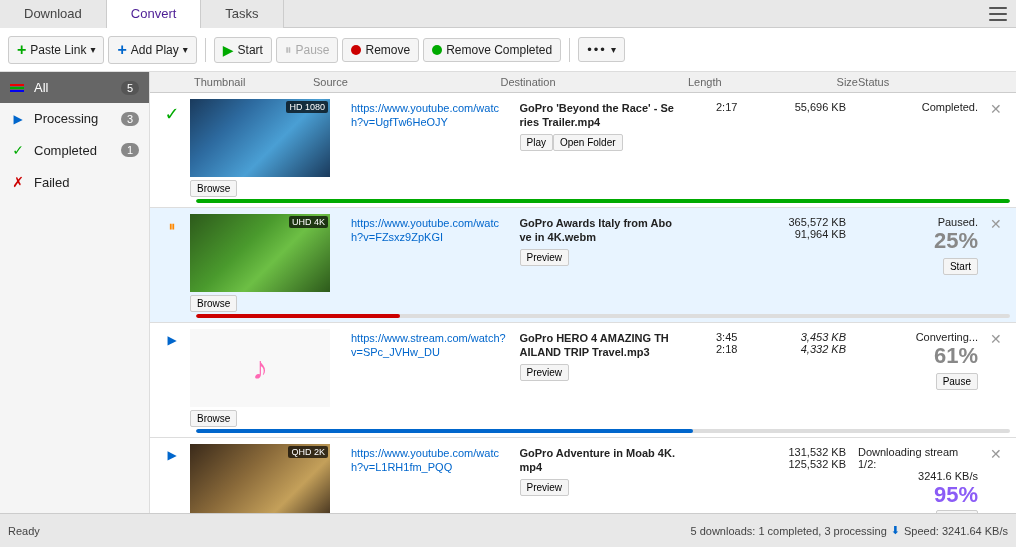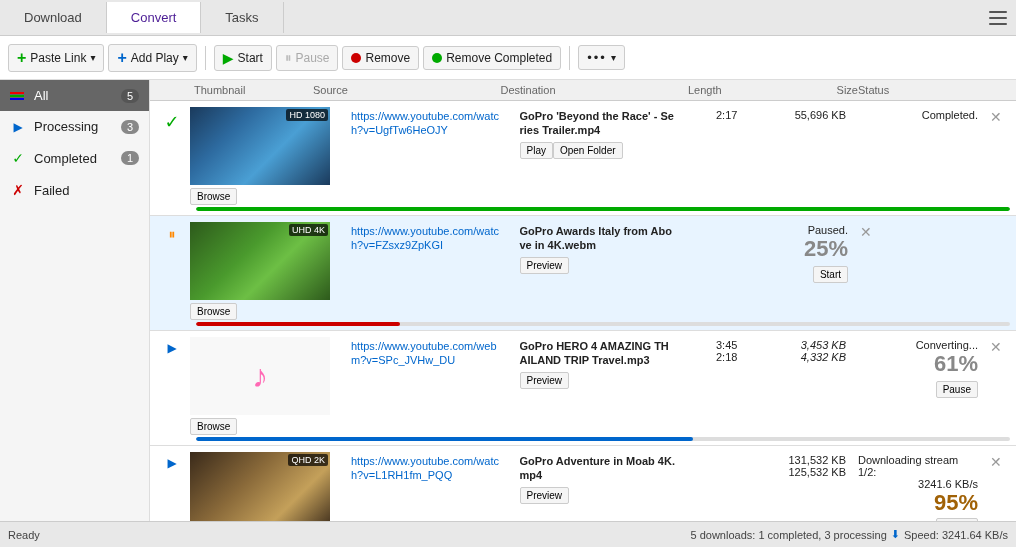--- a/index.html
+++ b/index.html
@@ -1,19 +1,19 @@
 <!DOCTYPE html>
 <html><head>
   <meta charset="utf-8">
   <style>
     * { box-sizing: border-box; margin: 0; padding: 0; }
     body { font-family: 'Segoe UI', Arial, sans-serif; font-size: 12px; background: #f0f0f0; color: #222; width: 1016px; height: 547px; overflow: hidden; display: flex; flex-direction: column; }
 
     
-    .tab-bar { display: flex; align-items: center; background: #e8e8e8; border-bottom: 1px solid #ccc; height: 36px; }
+    .tab-bar { display: flex; align-items: center; background: #e8e8e8; border-bottom: 1px solid #ccc; height: 28px; }
     .tab { padding: 8px 24px; cursor: pointer; border-right: 1px solid #ccc; font-size: 13px; color: #444; background: #e8e8e8; }
     .tab.active { background: #fff; color: #4c1d95; font-weight: 500; }
     .tab-spacer { flex: 1; }
     .hamburger-btn { width: 36px; height: 36px; display: flex; align-items: center; justify-content: center; cursor: pointer; }
 
     
     .toolbar { display: flex; align-items: center; background: #fff; padding: 6px 8px; border-bottom: 1px solid #ddd; gap: 4px; height: 44px; }
     .toolbar-btn { display: flex; align-items: center; gap: 4px; padding: 4px 8px; cursor: pointer; border: 1px solid #ccc; border-radius: 3px; background: #f5f5f5; font-size: 12px; }
     .plus-green { color: #00aa00; font-size: 16px; font-weight: bold; }
     .plus-blue { color: #0066cc; font-size: 16px; font-weight: bold; }
@@ -72,21 +72,21 @@
 
     
     .progress-row { display: flex; align-items: center; gap: 4px; padding: 0 6px 4px; }
     .progress-bar { flex: 1; height: 4px; background: #ddd; border-radius: 2px; overflow: hidden; }
     .progress-fill { height: 100%; border-radius: 2px; }
     .progress-green { background: #00aa00; }
     .progress-blue { background: #0066cc; }
     .progress-red { background: #cc0000; }
 
     
-    .status-bar { background: #e8e8e8; border-top: 1px solid #ccc; padding: 4px 8px; display: flex; align-items: center; justify-content: space-between; font-size: 11px; color: #444; height: 26px; gap: 32px; }
+    .status-bar { background: #e8e8e8; border-top: 1px solid #ccc; padding: 4px 8px; display: flex; align-items: center; justify-content: space-between; font-size: 11px; color: #444; height: 34px; gap: 32px; }
     .status-right { display: flex; align-items: center; gap: 4px; }
     .dl-arrow { color: #0066cc; }
 
     
     .toolbar-btn.dimmed { color: #aaa; cursor: default; }
     .row-with-progress { border-bottom: 1px solid #ddd; background: #fff; }
     .row-with-progress.highlighted { background: #e8f4ff; }
 
     .full-row { display: grid; grid-template-columns: 36px 155px 1fr 1fr 80px 90px 130px 30px; align-items: start; padding: 6px 4px 2px 4px; }
 
@@ -254,20 +254,24 @@
           </div>
           <div class="row-cell">
             <div class="dest-text">GoPro Awards Italy from Above in 4K.webm</div>
             <div style="display:flex;gap:4px;padding-top:4px;">
               <button class="mini-btn">Preview</button>
             </div>
           </div>
           <div class="row-cell length-sizes">
             <div></div>
           </div>
+          <div class="row-cell" style="text-align:right;">
+            <div>365,572 KB</div>
+            <div>91,964 KB</div>
+          </div>
           <div class="row-cell status-area">
             <div>Paused.</div>
             <div style="font-size:22px;font-weight:bold;color:#888;">25%</div>
             <button class="mini-btn" style="margin-top:4px;">Start</button>
           </div>
           <div class="row-cell">
             <span class="close-btn">✕</span>
           </div>
         </div>
         <div class="progress-row">
@@ -287,21 +291,21 @@
             <div class="thumb-container">
               <div class="thumb-3-icon">
                 <span class="music-note">♪</span>
               </div>
             </div>
             <div style="display:flex;gap:4px;padding:3px 0 0 0;">
               <button class="mini-btn">Browse</button>
             </div>
           </div>
           <div class="row-cell">
-            <div class="source-text">https://www.youtube.com/webm?v=SPc_JVHw_DU</div>
+            <div class="source-text">https://www.stream.com/watch?v=SPc_JVHw_DU</div>
           </div>
           <div class="row-cell">
             <div class="dest-text">GoPro HERO 4  AMAZING THAILAND TRIP  Travel.mp3</div>
             <div style="display:flex;gap:4px;padding-top:4px;">
               <button class="mini-btn">Preview</button>
             </div>
           </div>
           <div class="row-cell length-sizes">
             <div>3:45</div>
             <div>2:18</div>
@@ -351,21 +355,21 @@
           <div class="row-cell length-sizes">
             <div></div>
           </div>
           <div class="row-cell" style="text-align:right;">
             <div>131,532 KB</div>
             <div>125,532 KB</div>
           </div>
           <div class="row-cell status-area">
             <div>Downloading stream 1/2:</div>
             <div>3241.6 KB/s</div>
-            <div style="font-size:22px;font-weight:bold;color:#a16207;">95%</div>
+            <div style="font-size:22px;font-weight:bold;color:#8b5cf6;">95%</div>
             <button class="mini-btn" style="margin-top:2px;">Pause</button>
           </div>
           <div class="row-cell">
             <span class="close-btn">✕</span>
           </div>
         </div>
 
       </div>
 
     </div>

